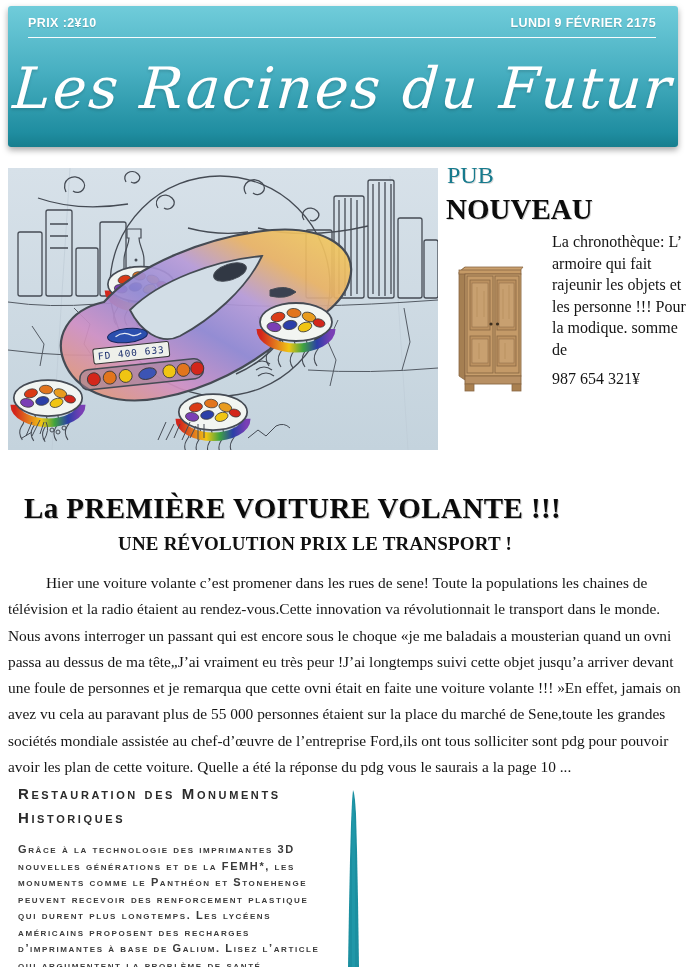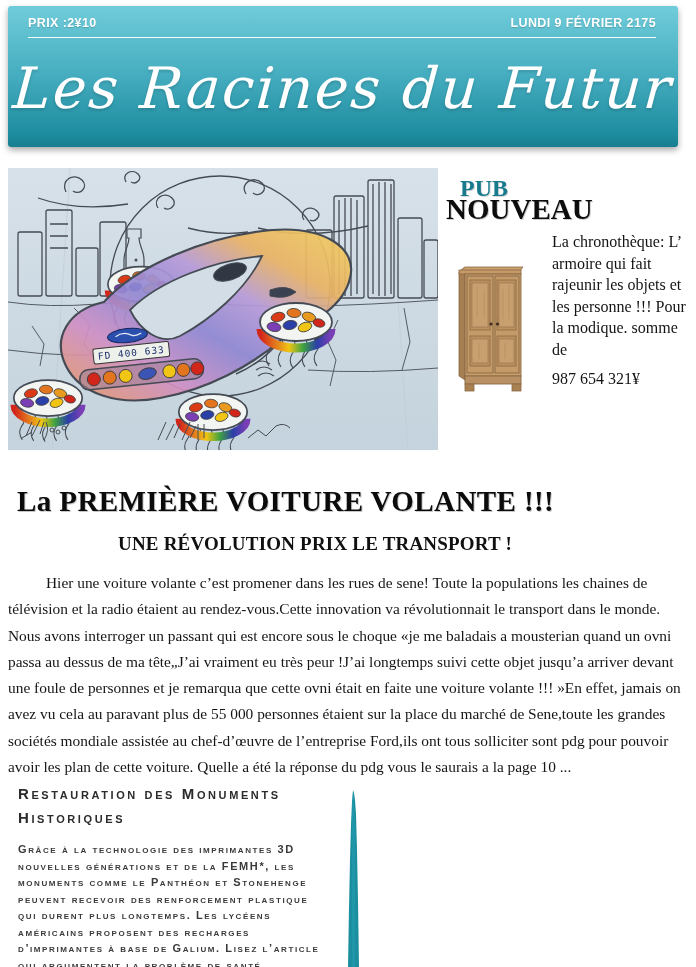--- a/index.html
+++ b/index.html
@@ -17,31 +17,31 @@
   .masthead-title{margin:0;text-align:center;color:#ffffff;
           font-family:"DejaVu Serif", serif;font-style:italic;font-weight:400;
           font-size:57px;line-height:100px;letter-spacing:2px;
           text-shadow:0 2px 3px rgba(0,0,0,.15);transform:skewX(-4deg);}
 
   
   .drawing{position:absolute;left:8px;top:168px;width:430px;height:282px;margin:0;}
   .drawing svg{display:block;}
 
   
-  .ad-label{position:absolute;left:447px;top:162px;margin:13px;
-            font-size:24px;font-weight:bold;color:#177a8d;text-shadow:1px 1px 0 rgba(0,0,0,.15);}
+  .ad-label{position:absolute;left:447px;top:162px;margin:0;
+            font-size:24px;font-weight:normal;color:#177a8d;text-shadow:1px 1px 0 rgba(0,0,0,.15);}
   .ad-headline{position:absolute;left:446px;top:193px;margin:0;
             font-size:29px;font-weight:bold;color:#0c0c0c;text-shadow:1px 1px 0 rgba(0,0,0,.2);}
   .armoire{position:absolute;left:457px;top:261px;width:72px;height:131px;margin:0;}
   .ad-body{position:absolute;left:552px;top:231px;width:144px;margin:0;
             font-size:16px;line-height:21.5px;color:#141414;}
   .ad-price{position:absolute;left:552px;top:370px;margin:0;font-size:16px;color:#141414;}
 
   
-  .headline{position:absolute;left:17px;top:485px;margin:0;font-size:29px;font-weight:bold;
+  .headline{position:absolute;left:17px;top:485px;margin:7px;font-size:29px;font-weight:bold;
             color:#0b0b0b;letter-spacing:.4px;text-shadow:1px 1px 0 rgba(0,0,0,.22);}
   .subheadline{position:absolute;left:118px;top:533px;margin:0;font-size:19px;font-weight:bold;
             color:#101010;letter-spacing:.2px;}
   .article-body{position:absolute;left:8px;top:570px;width:684px;margin:0;
             font-size:15.4px;line-height:26.3px;color:#151515;text-indent:38px;}
 
   
   .monuments-heading{position:absolute;left:18px;top:782px;width:330px;margin:0;
             font-family:"Liberation Sans", sans-serif;font-variant:small-caps;
             font-size:15px;font-weight:bold;letter-spacing:2.6px;line-height:24px;color:#2b2b2b;}

